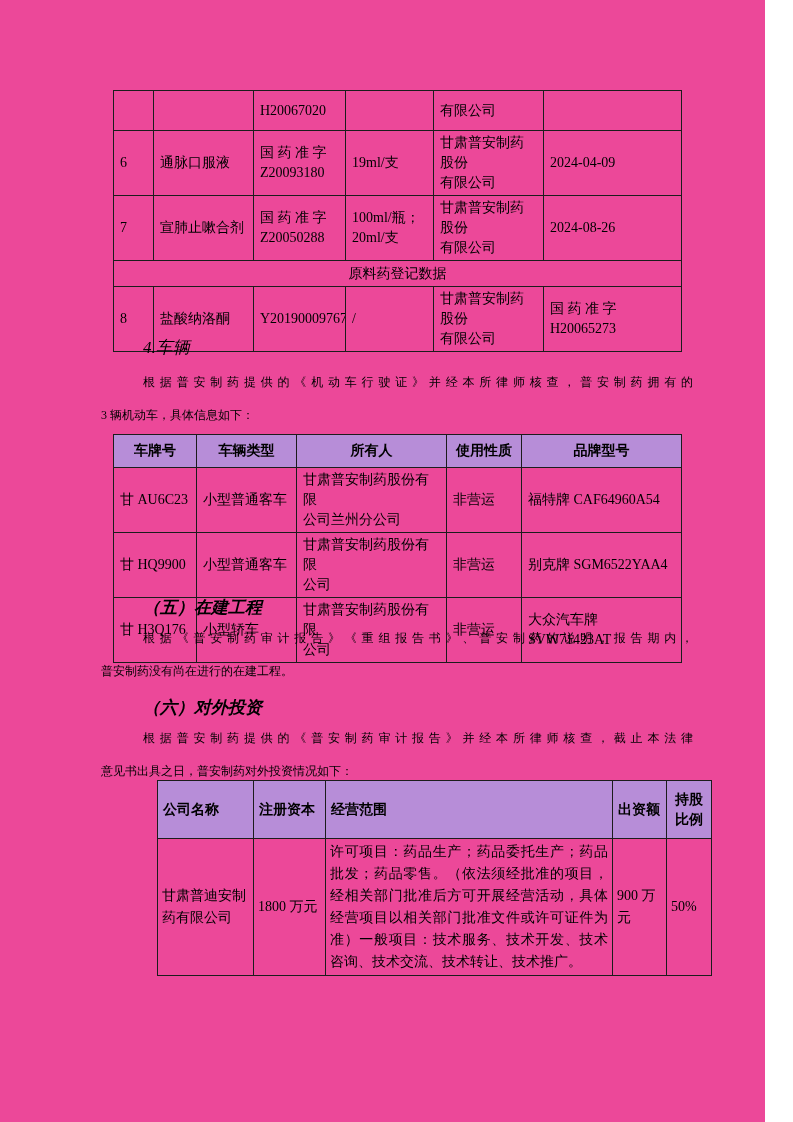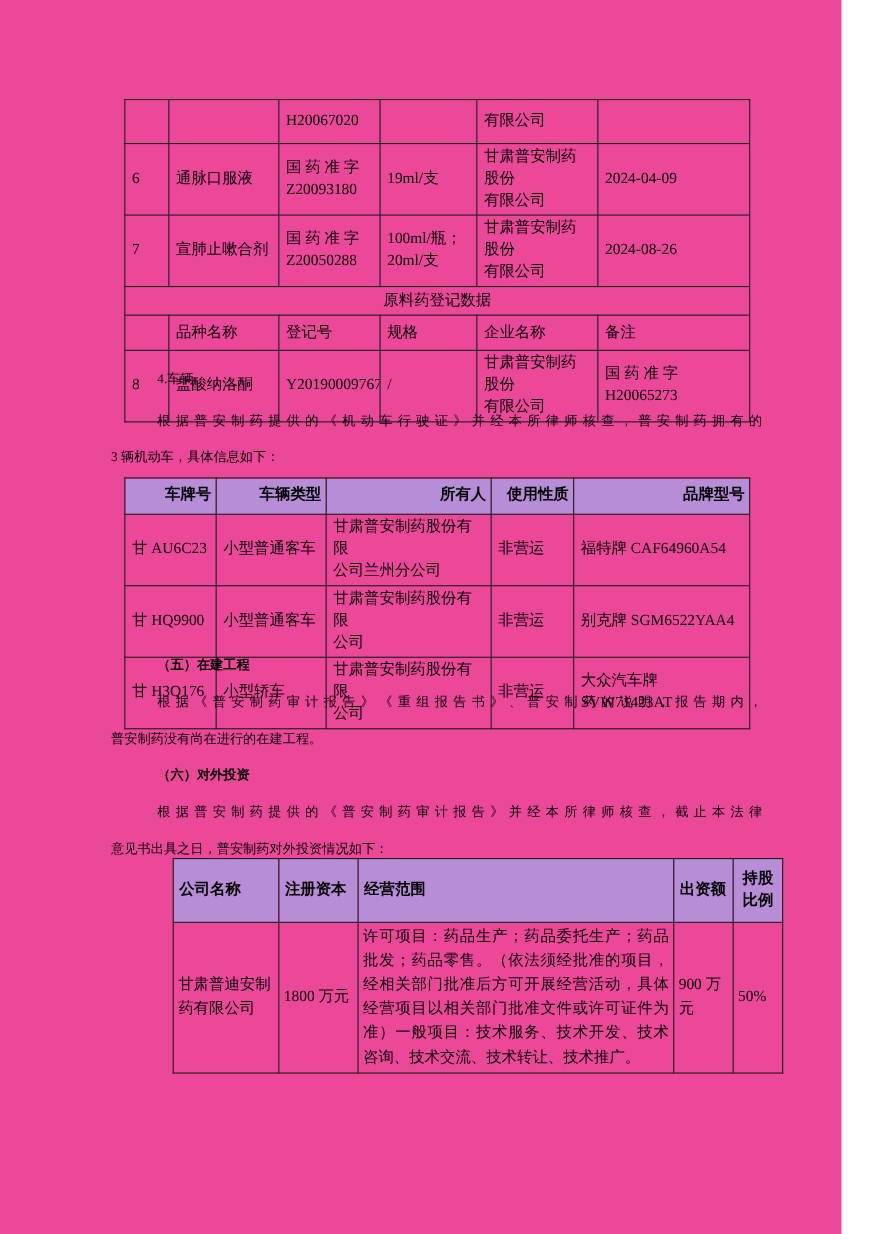--- a/index.html
+++ b/index.html
@@ -30,40 +30,41 @@
     overflow: hidden;
   }
   .tbl-wrap { position: absolute; left: 113px; }
   
   #drug-table-wrap { top: 90px; width: 568px; }
   
   #vehicle-table-wrap { top: 434px; width: 568px; }
   #vehicle-table th {
     background: #b78dd8;
     font-weight: bold;
-    text-align: right;
+    text-align: center;
     padding: 2px 4px;
   }
   
   #investment-table-wrap { top: 780px; width: 554px; margin-left: 44px; }
   #investment-table th {
     background: #b78dd8;
     font-weight: bold;
     text-align: left;
     padding: 2px 5px;
   }
   #investment-table th.center { text-align: center; }
   #investment-table td { padding: 2px 4px; line-height: 22px; }
   #investment-table td.scope { text-align: justify; line-height: 22px; }
   .merged-title { text-align: center; }
   
   .heading {
     position: absolute;
     left: 143px;
-    font-size: 12px;
+    font-size: 17px;
+    font-style: italic;
   }
   .heading.bold { font-weight: bold; }
   .para {
     position: absolute;
     left: 101px;
     width: 592px;
     font-size: 12px;
   }
   .para .line {
     height: 33px;
@@ -125,28 +126,20 @@
           <td>国 药 准 字
 Z20050288</td>
           <td>100ml/瓶；
 20ml/支</td>
           <td>甘肃普安制药股份
 有限公司</td>
           <td>2024-08-26</td>
         </tr>
         <tr style="height:26px">
           <td colspan="6" class="merged-title">原料药登记数据</td>
-        </tr>
-        <tr style="height:32px">
-          <td></td>
-          <td>品种名称</td>
-          <td>登记号</td>
-          <td>规格</td>
-          <td>企业名称</td>
-          <td>备注</td>
         </tr>
         <tr style="height:40px">
           <td>8</td>
           <td>盐酸纳洛酮</td>
           <td>Y20190009767</td>
           <td>/</td>
           <td>甘肃普安制药股份
 有限公司</td>
           <td>国 药 准 字
 H20065273</td>

